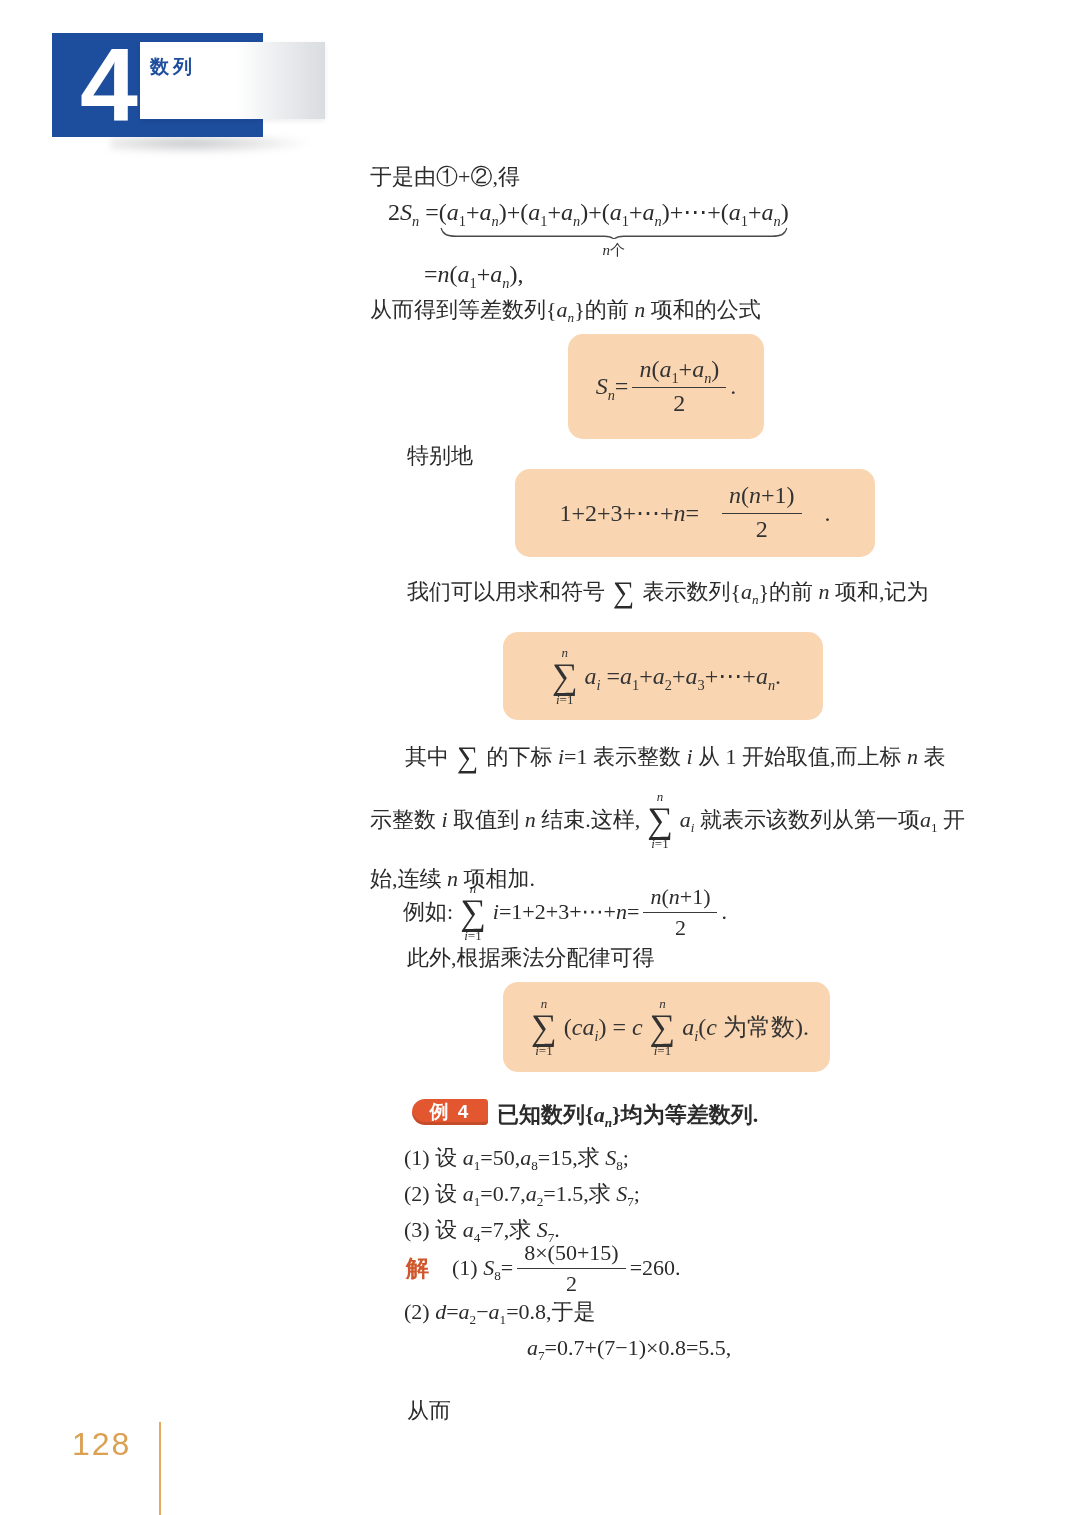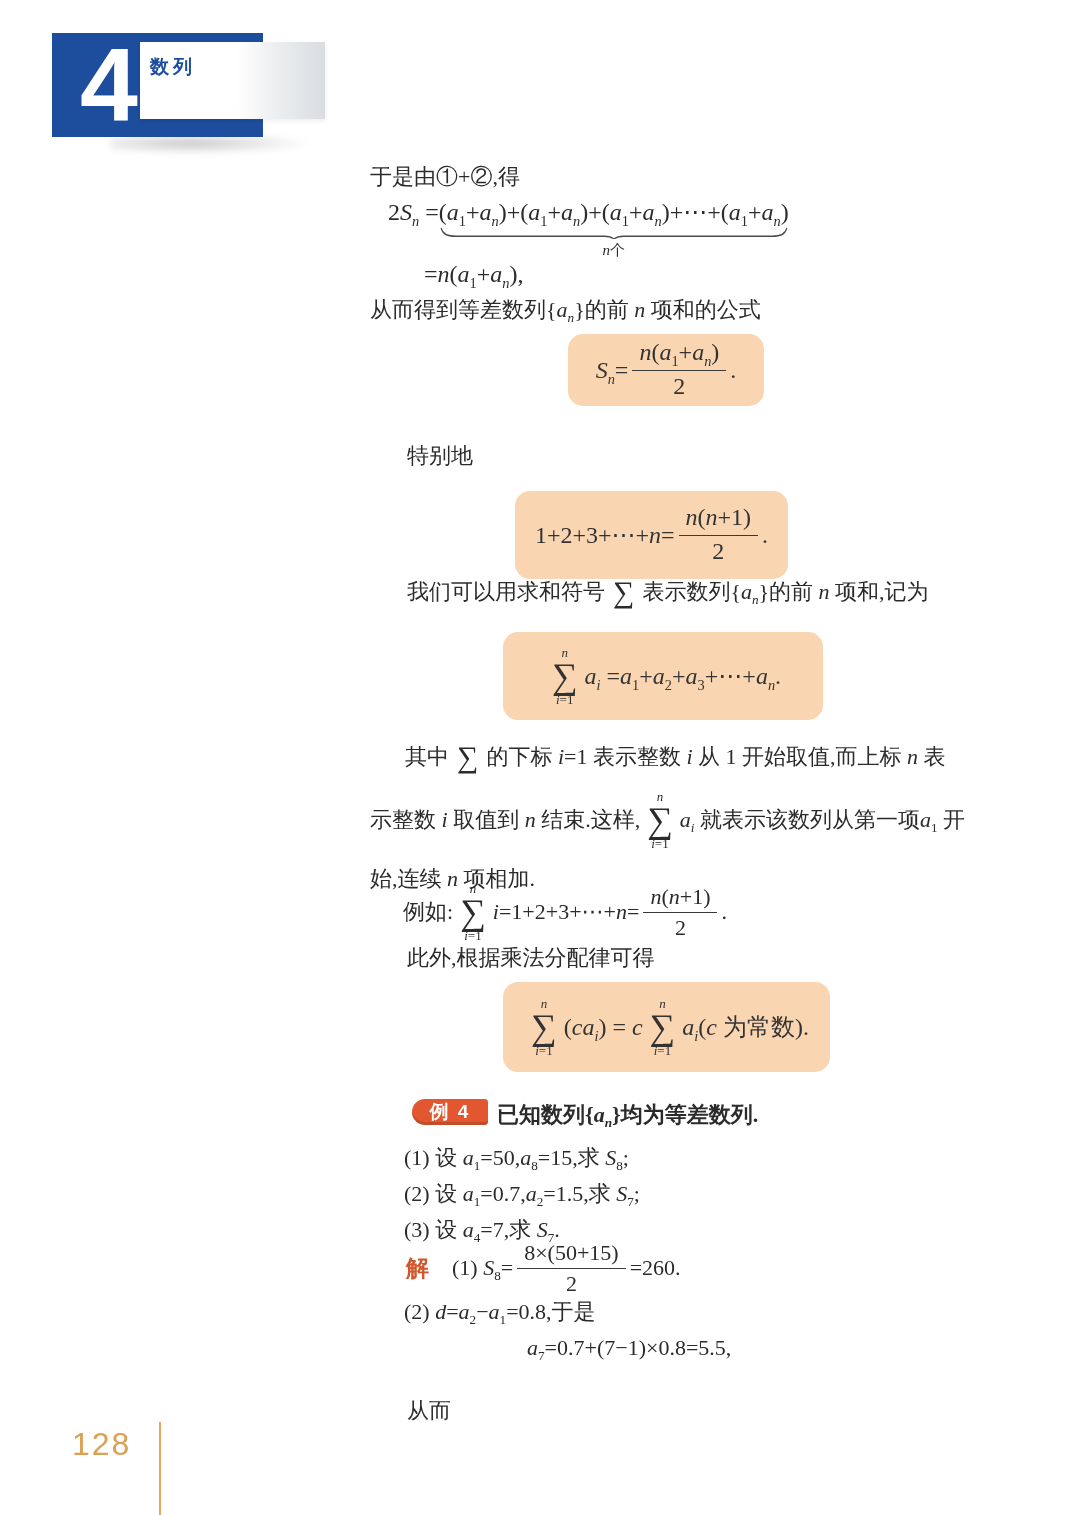--- a/index.html
+++ b/index.html
@@ -79,32 +79,32 @@
   <div class="t m24" style="left:388px;top:196px;">
     <span>2<i>S</i><sub><i>n</i></sub> =</span><span class="ub-wrap"><span>(<i>a</i><sub>1</sub>+<i>a</i><sub><i>n</i></sub>)+(<i>a</i><sub>1</sub>+<i>a</i><sub><i>n</i></sub>)+(<i>a</i><sub>1</sub>+<i>a</i><sub><i>n</i></sub>)+⋯+(<i>a</i><sub>1</sub>+<i>a</i><sub><i>n</i></sub>)</span><svg class="ub-svg" viewBox="0 0 500 14" preserveAspectRatio="none">
           <path d="M3,2 C5,9 12,11 24,11 L236,11 C244,11 247,12 250,14 C253,12 256,11 264,11 L476,11 C488,11 495,9 497,2" fill="none" stroke="#4a4a4a" stroke-width="1.6"></path>
         </svg><span class="ub-label"><i>n</i>个</span></span>
   </div>
 
   <div class="t m24" style="left:424px;top:258px;">=<i>n</i>(<i>a</i><sub>1</sub>+<i>a</i><sub><i>n</i></sub>),</div>
 
   <div class="t" style="left:370px;top:295px;">从而得到等差数列{<i>a</i><sub><i>n</i></sub>}的前 <i>n</i> 项和的公式</div>
 
-  <div class="fbox" style="left:568px;top:334px;width:196px;height:72px;font-family:Liberation Serif, serif;">
+  <div class="fbox" style="left:568px;top:334px;width:196px;height:105px;font-family:Liberation Serif, serif;">
     <span><i>S</i><sub><i>n</i></sub>=</span>
     <span class="frac">
       <span class="fr-num"><i>n</i>(<i>a</i><sub>1</sub>+<i>a</i><sub><i>n</i></sub>)</span>
       <span class="fr-den">2</span>
     </span>
     <span>.</span>
   </div>
 
   <div class="t" style="left:407px;top:441px;">特别地</div>
 
-  <div class="fbox" style="left:515px;top:491px;width:273px;height:88px;">
+  <div class="fbox" style="left:515px;top:469px;width:360px;height:88px;gap:19px;">
     <span>1+2+3+⋯+<i>n</i>=</span>
     <span class="frac">
       <span class="fr-num"><i>n</i>(<i>n</i>+1)</span>
       <span class="fr-den">2</span>
     </span>
     <span>.</span>
   </div>
 
   <div class="t fx" style="left:407px;top:577px;">
     <span>我们可以用求和符号</span>

